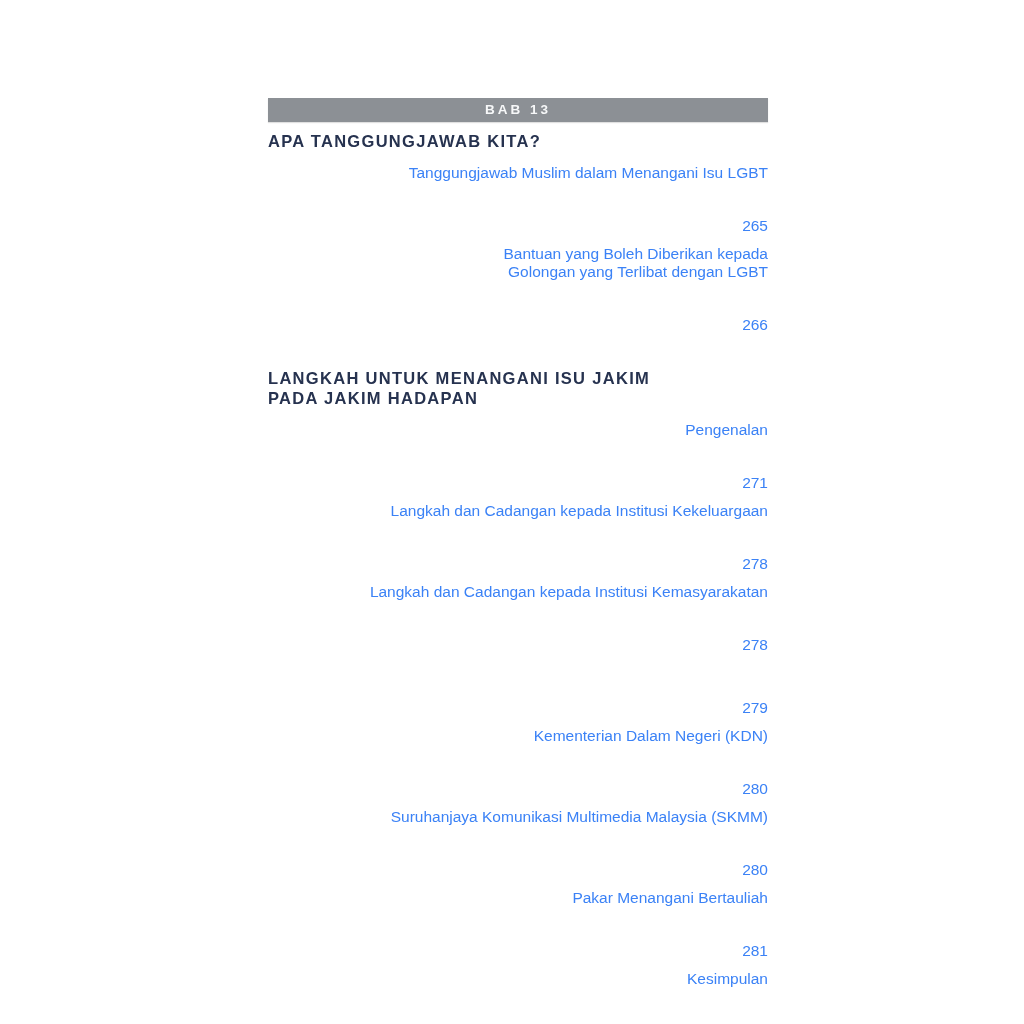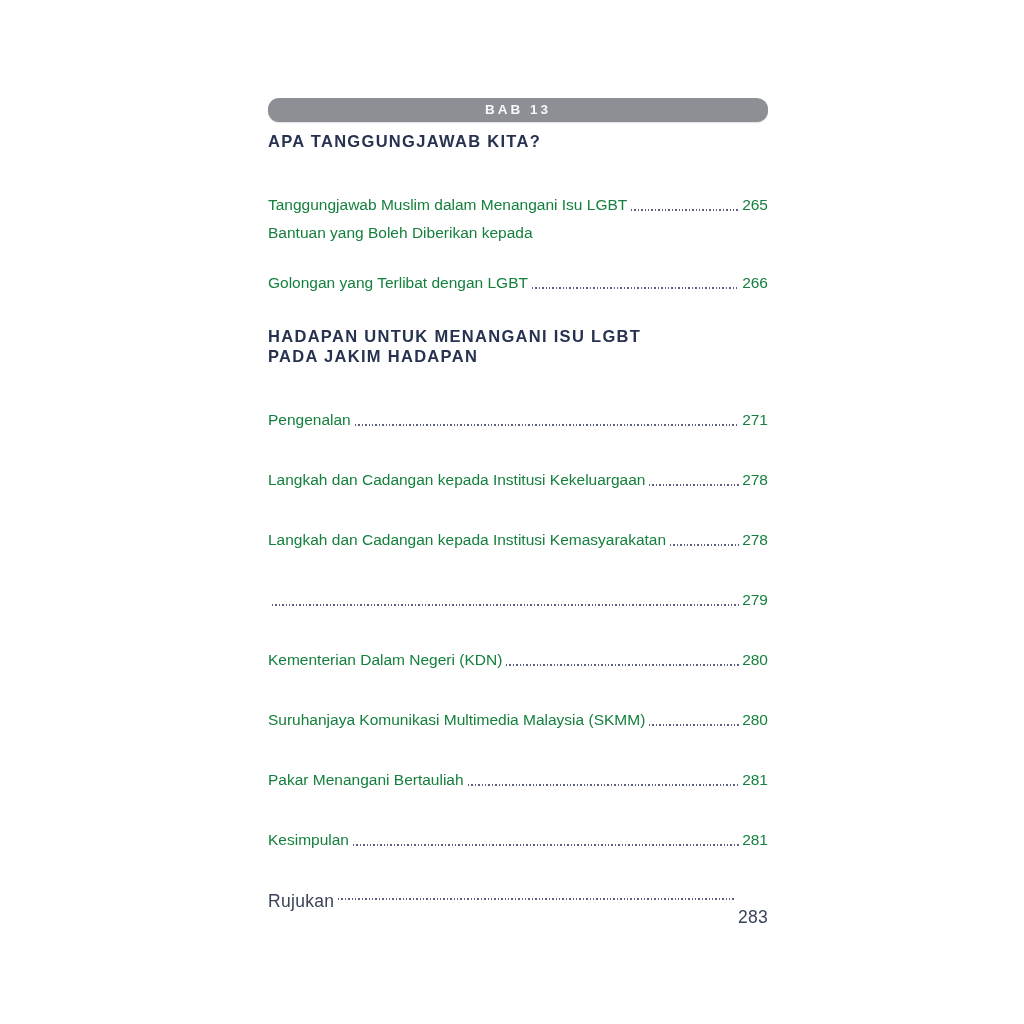--- a/index.html
+++ b/index.html
@@ -24,41 +24,41 @@
   .chapter-bar {
     height: 24px;
     line-height: 24px;
     background: #8c9095;
     color: #f7f8f9;
     text-align: center;
     font-size: 13.5px;
     font-weight: bold;
     letter-spacing: 3px;
     box-shadow: 0 1px 1px rgba(0,0,0,0.12);
-    border-radius: 11px;
   }
   .section-title {
     margin-top: 9px;
     text-align: left;
     color: #26324f;
     font-size: 16.5px;
     font-weight: bold;
     letter-spacing: 1.3px;
     line-height: 20px;
   }
   .toc {
     margin-top: 13px;
   }
   .toc-entry { margin-bottom: 10px; }
   .toc-line {
     display: flex;
     align-items: flex-end;
-    color: #15803d;
+    color: #3b82f6;
     font-size: 15.5px;
     line-height: 18px;
+    flex-direction: column;
   }
   .toc-text { white-space: nowrap; }
   .leader {
     flex: 1;
     height: 2px;
     margin: 0 3px 3px 4px;
     background: repeating-linear-gradient(90deg, #5a6280 0 1.4px, transparent 1.4px 3.4px);
   }
   .toc-page { white-space: nowrap; margin-top: 32px; }
   .section-2 { margin-top: 34px; }
@@ -101,21 +101,21 @@
         <div class="toc-line">
           <span class="toc-text">Golongan yang Terlibat dengan LGBT</span>
           <span class="leader"></span>
           <span class="toc-page">266</span>
         </div>
       </div>
     </div>
 
     <div class="section-2">
       <div class="section-title">
-        <div>HADAPAN UNTUK MENANGANI ISU LGBT</div>
+        <div>LANGKAH UNTUK MENANGANI ISU JAKIM</div>
         <div>PADA JAKIM HADAPAN</div>
       </div>
 
       <div class="toc">
         <div class="toc-entry">
           <div class="toc-line">
             <span class="toc-text">Pengenalan</span>
             <span class="leader"></span>
             <span class="toc-page">271</span>
           </div>

